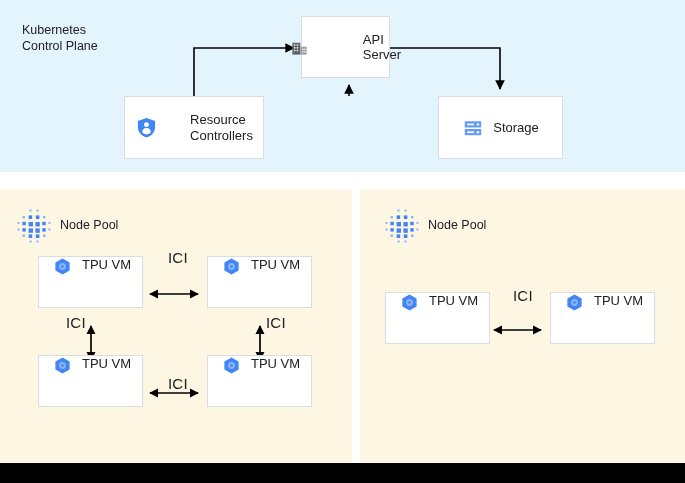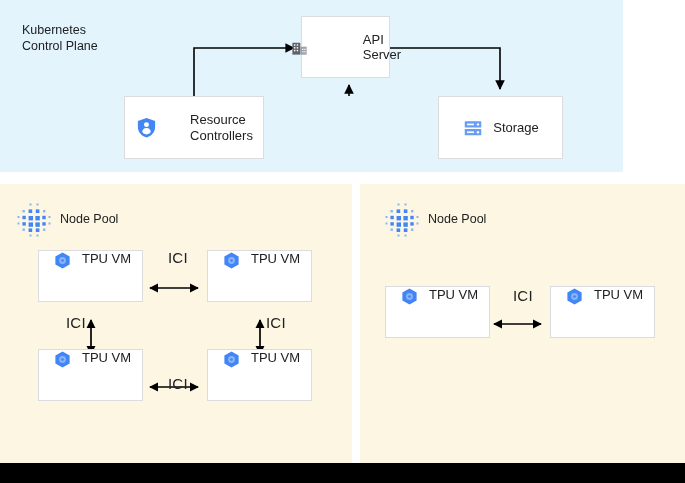--- a/index.html
+++ b/index.html
@@ -7,21 +7,21 @@
     width: 685px; height: 483px;
     background: #ffffff;
     font-family: "Liberation Sans", sans-serif;
     overflow: hidden;
   }
   #canvas { position: relative; width: 685px; height: 483px; background: #fff; }
 
   
   .control-plane {
     position: absolute;
-    left: 0; top: 0; width: 623px; height: 172px;
+    left: 0; top: 0; width: 685px; height: 172px;
     background: #e3f4fd;
   }
   .cp-title {
     position: absolute; left: 22px; top: 22px;
     font-size: 12.5px; line-height: 16px; color: #202124;
     white-space: pre-line;
   }
 
   
   .nodebox {
@@ -46,21 +46,21 @@
   #storage-box      { left: 438px; top: 96px;  width: 125px; height: 63px; }
 
   .icon { flex: 0 0 auto; display: block; }
 
   
   #cp-lines { position: absolute; left: 0; top: 0; width: 685px; height: 172px; }
 
   
   .nodepool {
     position: absolute;
-    top: 184px; height: 280px;
+    top: 190px; height: 280px;
     background: #fdf6e3;
   }
   #nodepool-left  { left: 0px;   width: 352px; }
   #nodepool-right { left: 360px; width: 325px; }
 
   .np-title {
     position: absolute; top: 28px;
     font-size: 12.5px; color: #202124;
   }
   #nodepool-left  .np-title { left: 60px; }

